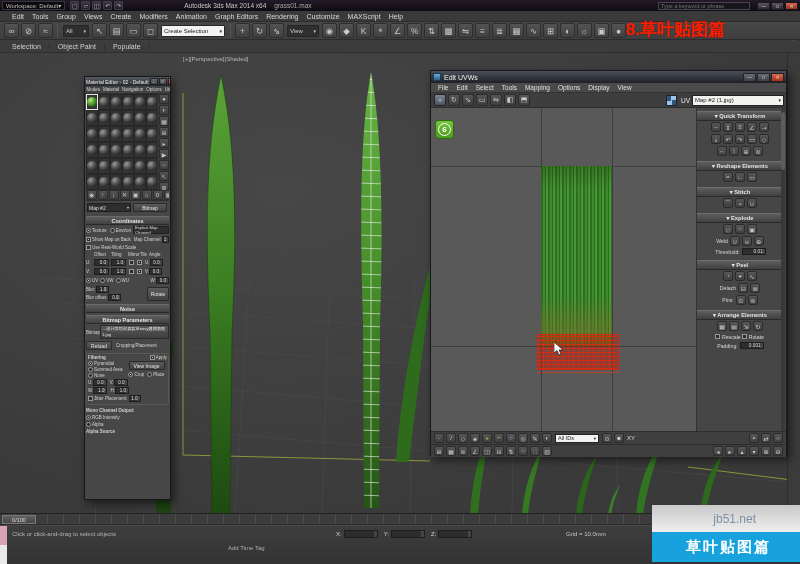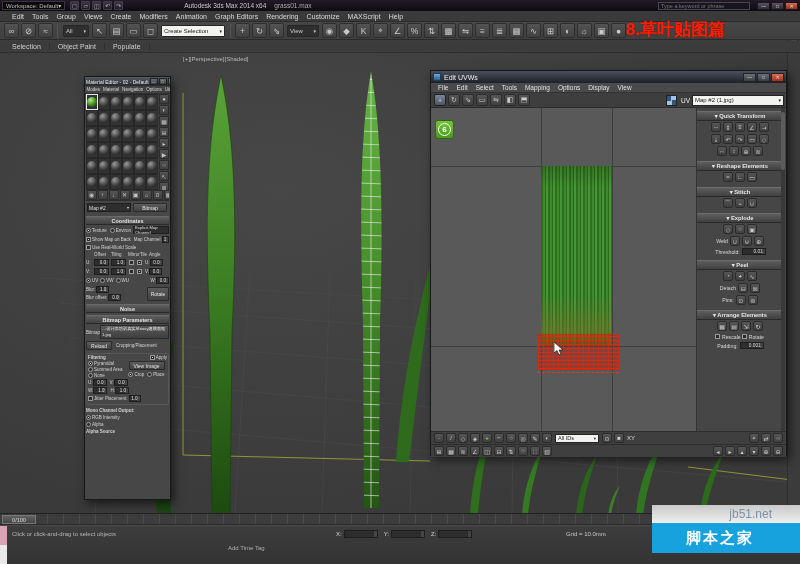--- a/index.html
+++ b/index.html
@@ -134,21 +134,21 @@
 #mini-listener .w{height:20px;background:#e9e9e9;}
 #status-prompt{position:absolute;left:12px;top:5px;color:#b5b5b5;}
 #time-tag{position:absolute;left:228px;top:19px;color:#b0b0b0;}
 #xyz{position:absolute;left:330px;top:4px;display:flex;align-items:center;}
 #xyz .ml{font-size:6px;margin:0 2px 0 6px;}
 #xyz .spin{width:34px;height:8px;}
 #grid-label{position:absolute;left:566px;top:5px;color:#c8c8c8;}
 
 
 #watermark{position:absolute;left:652px;top:505px;width:148px;height:59px;z-index:60;}
-#wm-top{height:18px;background:linear-gradient(#c9c9c9,#efefef);display:flex;align-items:center;justify-content:flex-end;padding-right:28px;}
+#wm-top{height:27px;background:linear-gradient(#c9c9c9,#efefef);display:flex;align-items:center;justify-content:flex-end;padding-right:44px;}
 #wm-site{font-size:12px;color:#7d91a6;}
 #wm-bottom{height:30px;background:#17a2dd;display:flex;align-items:center;padding-left:34px;}
 #wm-brand{font-size:15px;font-weight:bold;color:#fff;letter-spacing:2px;}
 </style>
 </head>
 <body>
 
 <div id="app">
 
   <div id="titlebar">
@@ -872,17 +872,17 @@
         <span class="spin"></span>
     </div>
     <div id="grid-label">Grid = 10.0mm</div>
   </div>
 
   <div id="watermark">
     <div id="wm-top">
         <span id="wm-site">jb51.net</span>
       </div>
     <div id="wm-bottom">
-        <span id="wm-brand">脚本之家</span>
+        <span id="wm-brand">草叶贴图篇</span>
       </div>
   </div>
 
 </div>
 
 </body></html>

